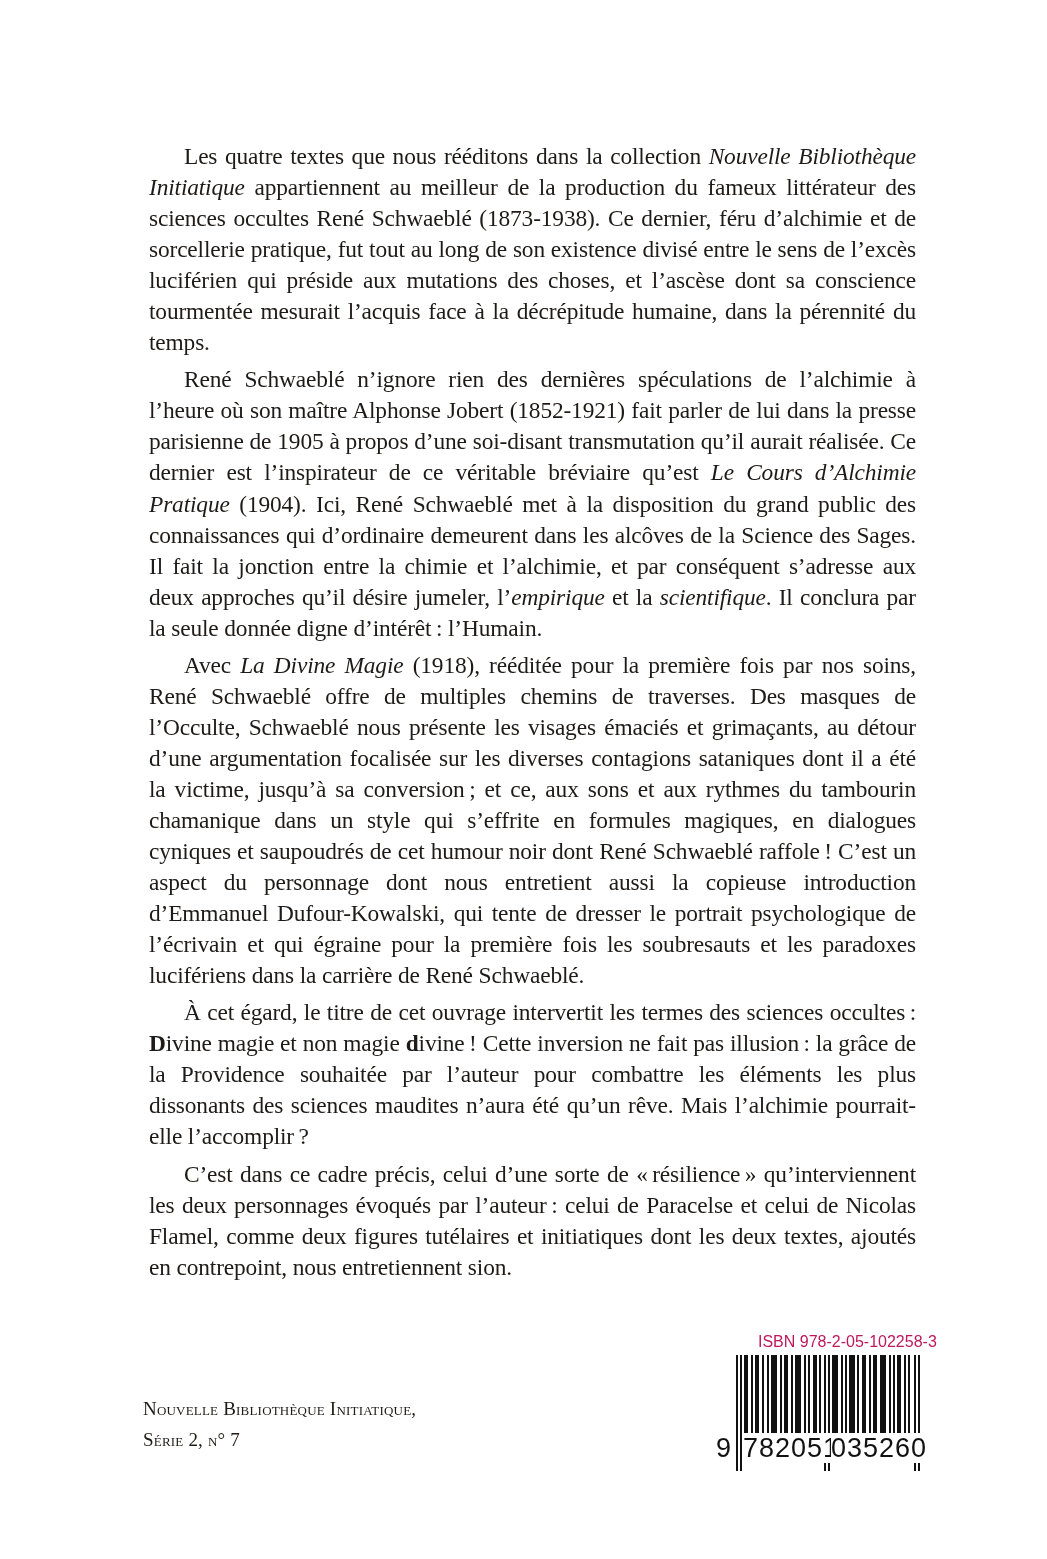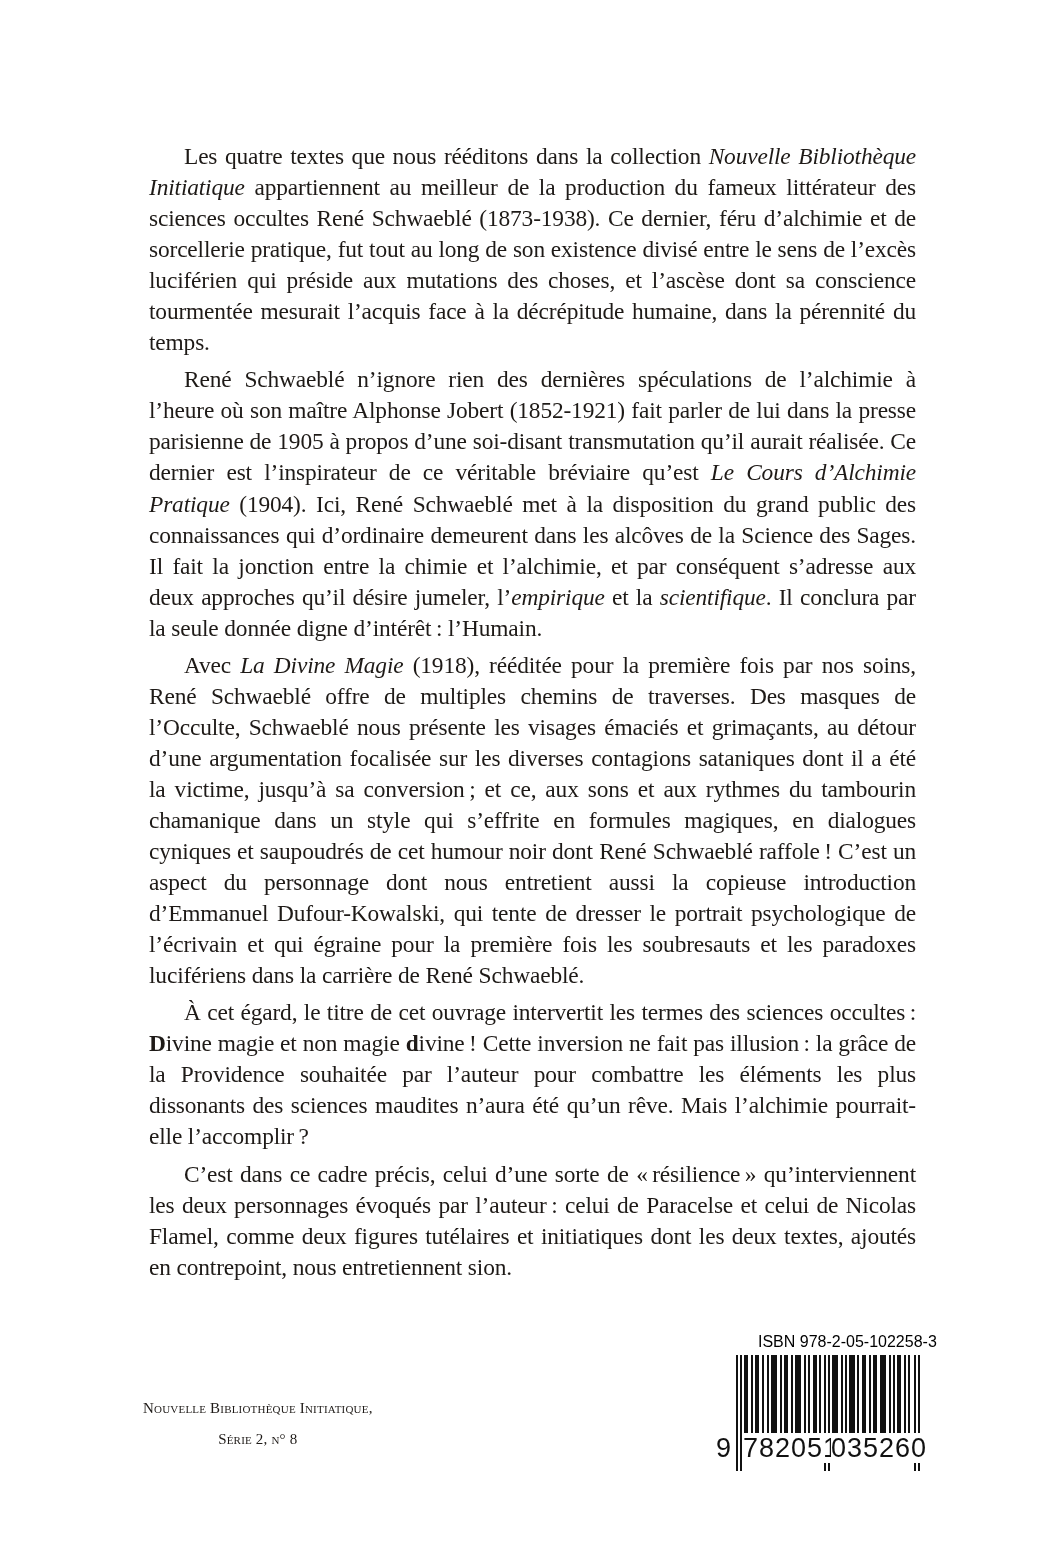--- a/index.html
+++ b/index.html
@@ -41,44 +41,43 @@
     .text-block em {
       font-style: italic;
     }
     .text-block b {
       font-weight: bold;
     }
     .series {
       position: absolute;
       left: 143px;
       top: 1393px;
-      font-size: 15px;
+      font-size: 19px;
       line-height: 31px;
       font-variant: small-caps;
       letter-spacing: 0.2px;
-      text-align: center;
     }
     .series div { white-space: nowrap; }
     .barcode {
       position: absolute;
       left: 728px;
       top: 1333px;
       width: 200px;
       height: 140px;
     }
     .isbn-text {
       position: absolute;
       left: 30px;
       top: 0px;
       font-family: "Liberation Sans", "DejaVu Sans", sans-serif;
       font-size: 16px;
       line-height: 18px;
       letter-spacing: 0px;
       white-space: nowrap;
-      color: #000000;
+      color: #be185d;
     }
     .bars {
       position: absolute;
       left: 0;
       top: 22px;
       width: 200px;
       height: 116px;
     }
     .bar-digits {
       position: absolute;
@@ -109,21 +108,21 @@
     <p>
       <span>À cet égard, le titre de cet ouvrage intervertit les termes des sciences occultes : </span><b>D</b><span>ivine magie et non magie </span><b>d</b><span>ivine ! Cette inversion ne fait pas illu­sion : la grâce de la Providence souhaitée par l’auteur pour combattre les élé­ments les plus dissonants des sciences maudites n’aura été qu’un rêve. Mais l’alchimie pourrait-elle l’accomplir ?</span>
     </p>
     <p>
       <span>C’est dans ce cadre précis, celui d’une sorte de « résilience » qu’inter­viennent les deux personnages évoqués par l’auteur : celui de Paracelse et celui de Nicolas Flamel, comme deux figures tutélaires et initiatiques dont les deux textes, ajoutés en contrepoint, nous entretiennent sion.</span>
     </p>
   </div>
 
   <div class="series">
     <div>Nouvelle Bibliothèque Initiatique,</div>
-    <div>Série 2, n° 8</div>
+    <div>Série 2, n° 7</div>
   </div>
 
   <div class="barcode">
     <div class="isbn-text">ISBN  978-2-05-102258-3</div>
     <svg class="bars" viewBox="0 0 200 116" preserveAspectRatio="none">
       <g fill="#111111">
 
         <rect x="8" y="0" width="2" height="116"></rect>
         <rect x="12" y="0" width="2" height="116"></rect>
 

